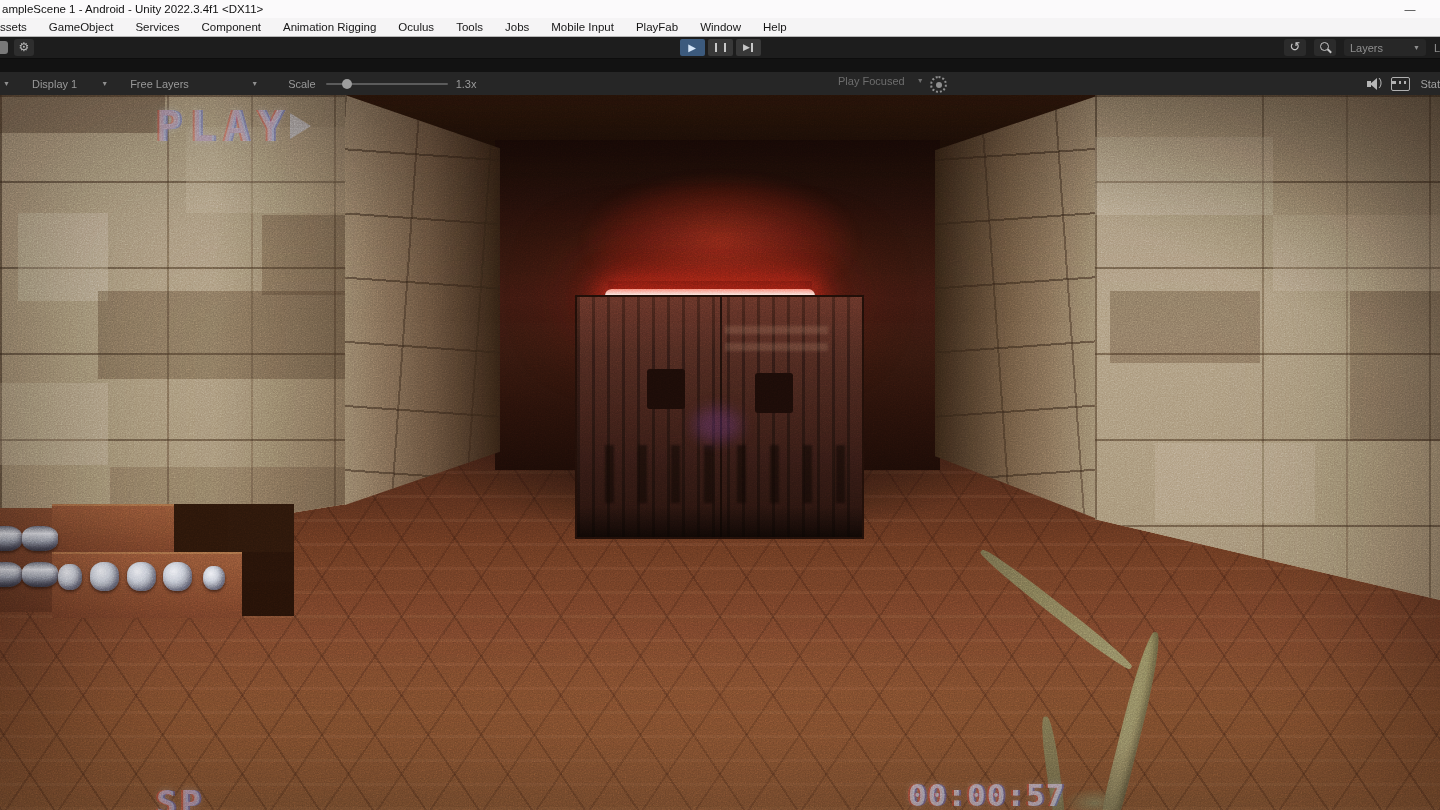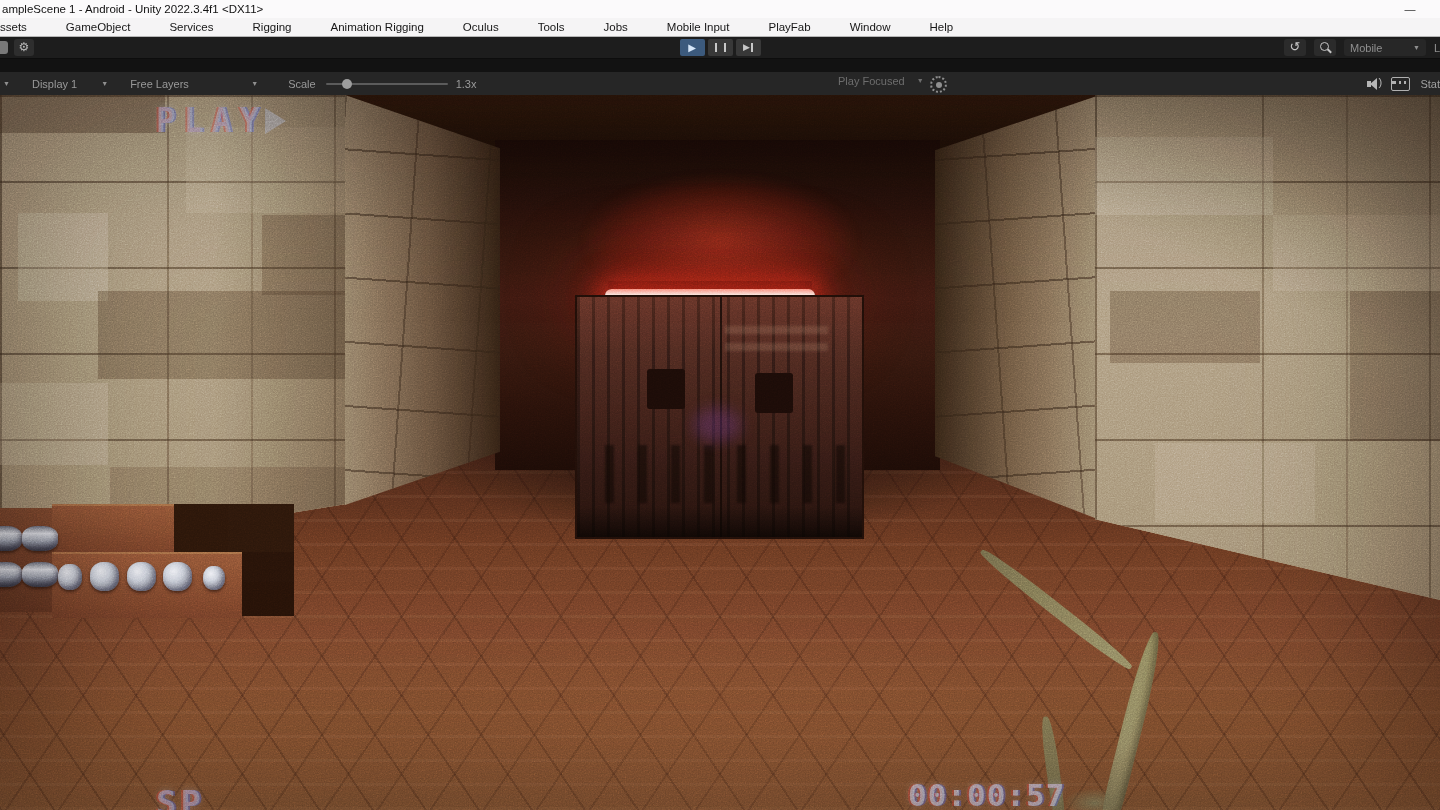--- a/index.html
+++ b/index.html
@@ -10,21 +10,21 @@
   
   #titlebar{left:0;top:0;width:1440px;height:18px;background:#fbfafb;color:#111;
             font-size:11.5px;display:flex;align-items:center;}
   #title-text{margin-left:2px;white-space:nowrap;}
   #minimize-btn{position:absolute;right:18px;top:0;width:24px;height:18px;display:flex;
                 align-items:center;justify-content:center;color:#333;font-size:11px;}
 
   
   #menubar{left:0;top:18px;width:1440px;height:18px;background:#f5f4f5;color:#161616;
            font-size:11.5px;display:flex;align-items:center;gap:0;border-bottom:1px solid #b6b6b6;}
-  .menu-item{padding:0 11px 0 0;margin-left:28px;white-space:nowrap;cursor:default;}
+  .menu-item{padding:0 11px 0 0;margin-left:11px;white-space:nowrap;cursor:default;}
   .menu-item:first-child{margin-left:0;padding-left:0;}
 
   
   #main-toolbar{left:0;top:37px;width:1440px;height:21px;background:#1d1d1d;
                 border-bottom:1px solid #0d0d0d;}
   .tb-left{position:absolute;left:0;top:0;height:21px;display:flex;align-items:center;gap:6px;}
   #tool-partial{width:11px;height:13px;background:#8a8a8a;border-radius:2px 3px 3px 2px;margin-left:-3px;opacity:.85;}
   #gear-btn{width:20px;height:17px;background:#2e2e2e;border-radius:3px;color:#b8b8b8;
             font-size:12px;line-height:16px;text-align:center;}
   .tb-center{position:absolute;left:0;right:0;top:2px;display:flex;justify-content:center;gap:3px;}
@@ -181,21 +181,21 @@
     border-radius:40%;background:linear-gradient(90deg,#6a6546,#948d66);}
   #blade-mid{left:112px;top:96px;width:13px;height:116px;transform:rotate(-8deg);border-radius:40%;
     background:#837c56;}
   #plant-base{left:128px;top:168px;width:64px;height:30px;position:absolute;border-radius:50%;
     background:radial-gradient(ellipse, #8d8660, rgba(120,110,80,0) 70%);}
 
   
   .hud{color:rgba(202,208,232,.58);font-family:"DejaVu Sans Mono",monospace;font-weight:bold;
     text-shadow:-2px 0 rgba(255,70,60,.4), 2px 0 rgba(80,110,255,.4), 0 0 7px rgba(220,228,255,.35);
     filter:blur(.5px);white-space:nowrap;}
-  #hud-play{left:156px;top:6px;font-size:33px;letter-spacing:8px;display:flex;align-items:center;}
+  #hud-play{left:156px;top:6px;font-size:43px;letter-spacing:8px;display:flex;align-items:center;}
   #hud-play-tri{width:0;height:0;border-left:21px solid rgba(202,208,232,.5);
     border-top:13px solid transparent;border-bottom:13px solid transparent;margin-left:-2px;}
   #hud-sp{left:156px;top:688px;font-size:34px;letter-spacing:4px;}
   #hud-timer{left:908px;top:682px;font-size:31px;letter-spacing:1px;color:rgba(222,224,240,.72);}
 
   
   #warm-tint{left:0;top:0;width:1440px;height:715px;background:rgba(150,95,60,.05);pointer-events:none;}
   #vignette{left:0;top:0;width:1440px;height:715px;box-shadow:inset 0 0 170px 40px rgba(8,3,2,.42);pointer-events:none;}
   #grain{left:0;top:0;width:1440px;height:715px;mix-blend-mode:overlay;opacity:.55;pointer-events:none;}
 </style>
@@ -204,21 +204,21 @@
 
 <div class="abs" id="titlebar">
   <span id="title-text">ampleScene 1 - Android - Unity 2022.3.4f1  &lt;DX11&gt;</span>
   <span id="minimize-btn">—</span>
 </div>
 
 <div class="abs" id="menubar">
   <span class="menu-item">ssets</span>
   <span class="menu-item">GameObject</span>
   <span class="menu-item">Services</span>
-  <span class="menu-item">Rigging</span>
+  <span class="menu-item">Component</span>
   <span class="menu-item">Animation Rigging</span>
   <span class="menu-item">Oculus</span>
   <span class="menu-item">Tools</span>
   <span class="menu-item">Jobs</span>
   <span class="menu-item">Mobile Input</span>
   <span class="menu-item">PlayFab</span>
   <span class="menu-item">Window</span>
   <span class="menu-item">Help</span>
 </div>
 
@@ -241,21 +241,21 @@
       </span>
     </span>
   </div>
   <div class="tb-right">
     <span id="history-btn">↺</span>
     <span id="search-btn">
       <span class="lens"></span>
         <span class="tail"></span>
     </span>
     <span id="layers-dd">
-      <span>Mobile</span>
+      <span>Layers</span>
       <span class="caret">▼</span>
     </span>
     <span id="layout-cut">L</span>
   </div>
 </div>
 
 <div class="abs" id="dark-strip"></div>
 
 <div class="abs" id="game-toolbar">
   <div class="row">

